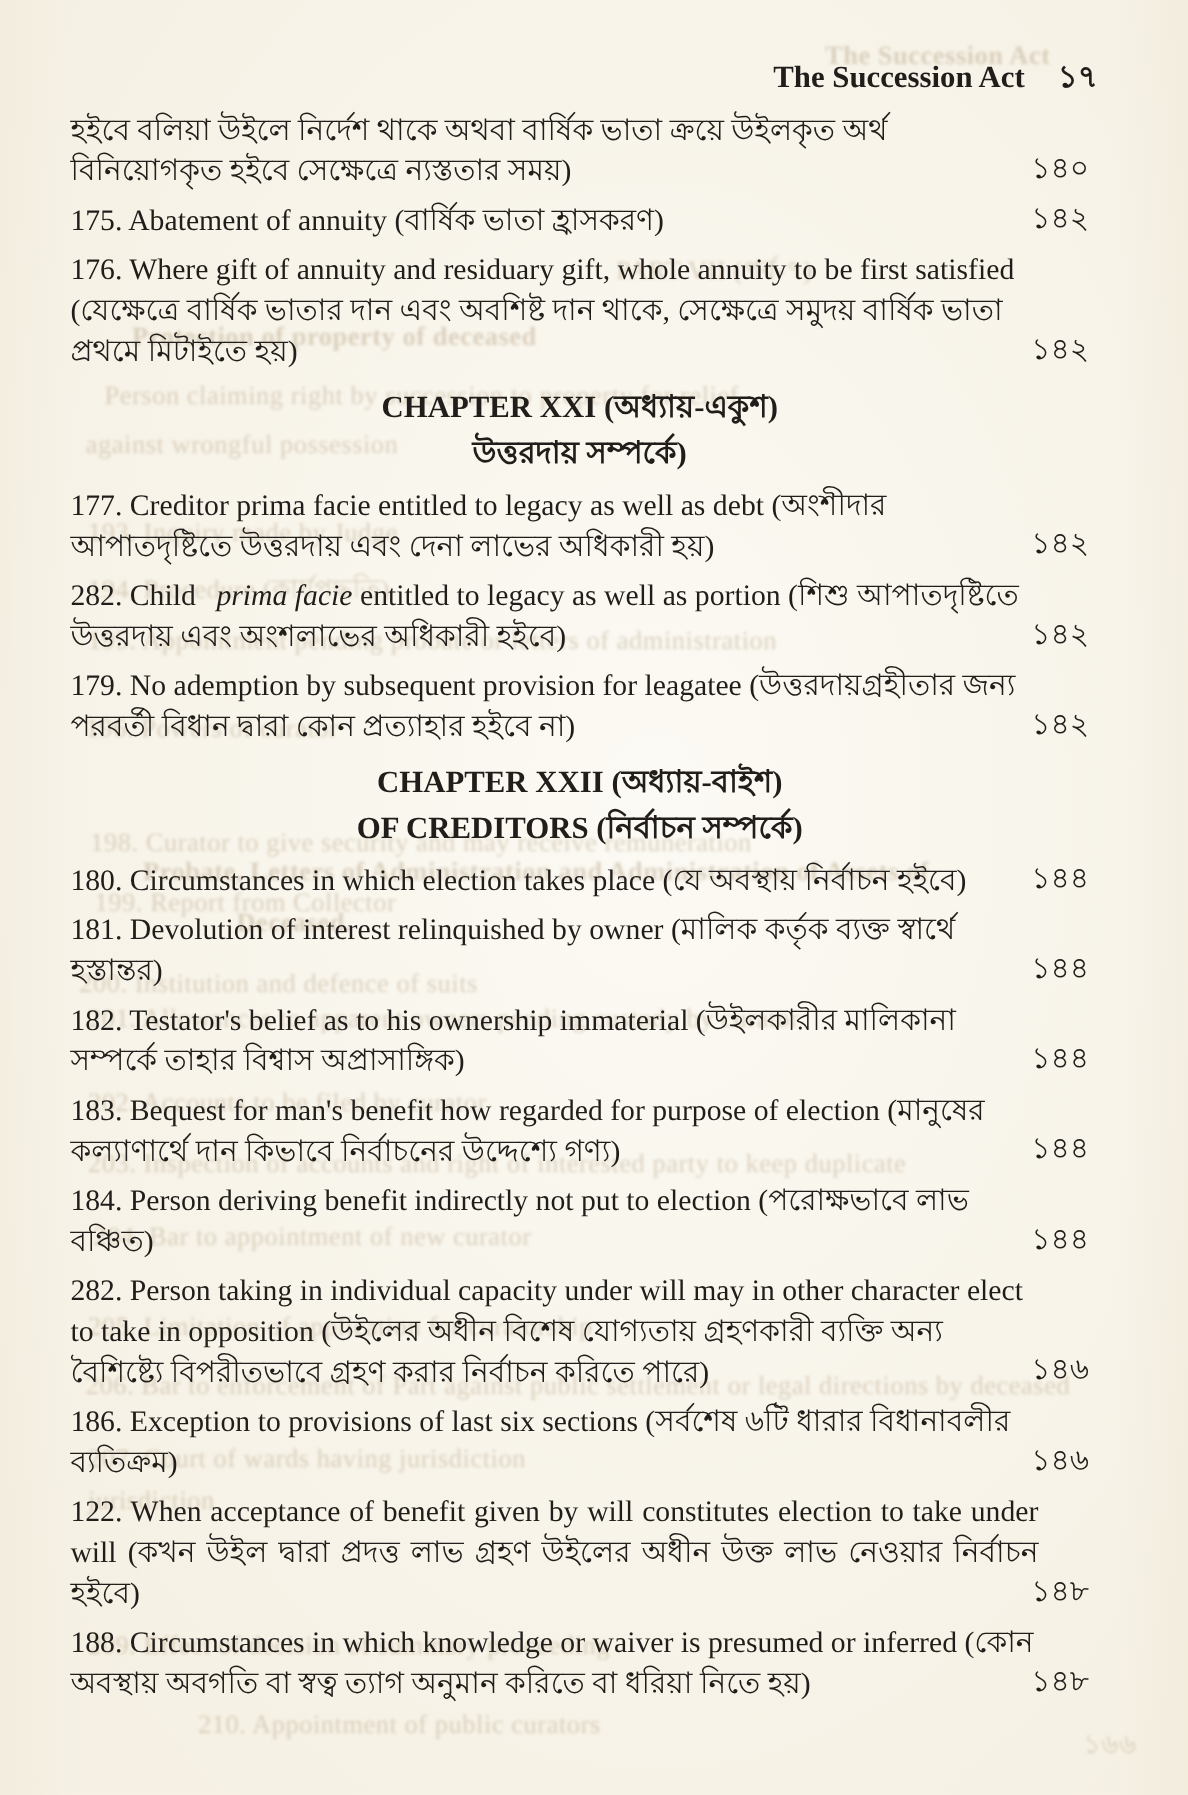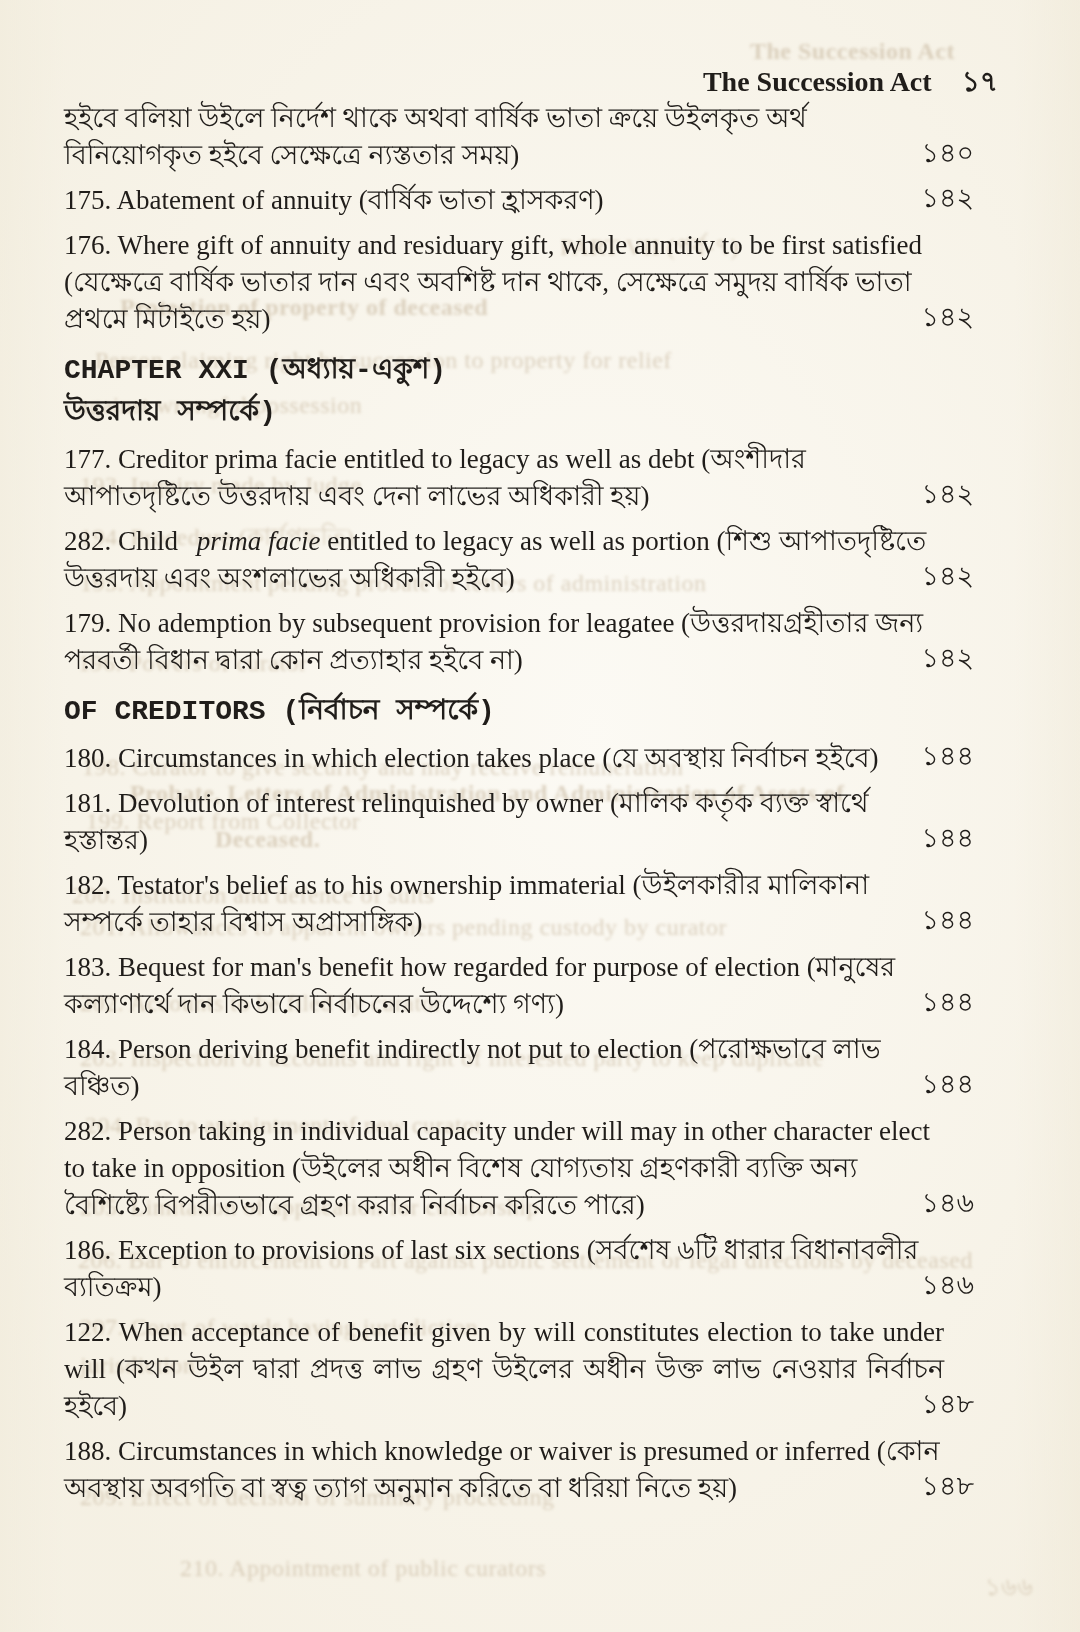--- a/index.html
+++ b/index.html
@@ -11,33 +11,33 @@
     font-family:"Liberation Serif","DejaVu Serif",serif;
     color:#201d1a;
   }
   .bleed-layer { position:absolute; inset:0; pointer-events:none; }
   .ghost {
     position:absolute; color:#c3b298; opacity:.55;
     font-size:24px; line-height:30px; white-space:nowrap;
     filter:blur(1.6px); letter-spacing:.5px;
   }
   .page-header {
-    position:absolute; top:60px; right:82px;
+    position:absolute; top:48px; right:82px;
     display:flex; align-items:baseline; gap:30px;
     font-weight:bold; font-size:28px;
   }
   .content {
     position:absolute; left:64px; top:100px; width:926px;
     font-size:27px; line-height:37px;
   }
   .entry { position:relative; margin-bottom:8px; }
   .entry .etext { display:block; width:880px; }
   .entry.justify .etext { text-align:justify; }
-  .entry .pageno { position:absolute; right:16px; bottom:2px; }
-  .chapter { font-weight:bold; font-size:28px; margin:14px 0 10px;font-family:Liberation Mono, monospace; }
+  .entry .pageno { position:absolute; right:0; bottom:2px; }
+  .chapter { text-align:center; font-weight:bold; font-size:28px; margin:14px 0 10px; }
   .chapter .chapter-line { margin:5px 0; }
   em { font-style:italic;margin-left:12px; }
 </style>
 </head>
 <body>
 
 <div class="page">
 
   <div class="bleed-layer">
       <div class="ghost" style="left: 750px; top: 36px; font-weight: bold;">The Succession Act</div>
@@ -95,20 +95,21 @@
       </div>
       <div class="entry">
         <span class="etext"><span>282. Child </span><em>prima facie</em><span> entitled to legacy as well as portion (শিশু আপাতদৃষ্টিতে উত্তরদায় এবং অংশলাভের অধিকারী হইবে)</span></span>
         <span class="pageno">১৪২</span>
       </div>
       <div class="entry">
         <span class="etext">179. No ademption by subsequent provision for leagatee (উত্তরদায়গ্রহীতার জন্য পরবর্তী বিধান দ্বারা কোন প্রত্যাহার হইবে না)</span>
         <span class="pageno">১৪২</span>
       </div>
       <div class="chapter">
+        <div class="chapter-line">CHAPTER XXII (অধ্যায়-বাইশ)</div>
         <div class="chapter-line">OF CREDITORS (নির্বাচন সম্পর্কে)</div>
       </div>
       <div class="entry">
         <span class="etext">180. Circumstances in which election takes place (যে অবস্থায় নির্বাচন হইবে)</span>
         <span class="pageno">১৪৪</span>
       </div>
       <div class="entry">
         <span class="etext">181. Devolution of interest relinquished by owner (মালিক কর্তৃক ব্যক্ত স্বার্থে হস্তান্তর)</span>
         <span class="pageno">১৪৪</span>
       </div>

